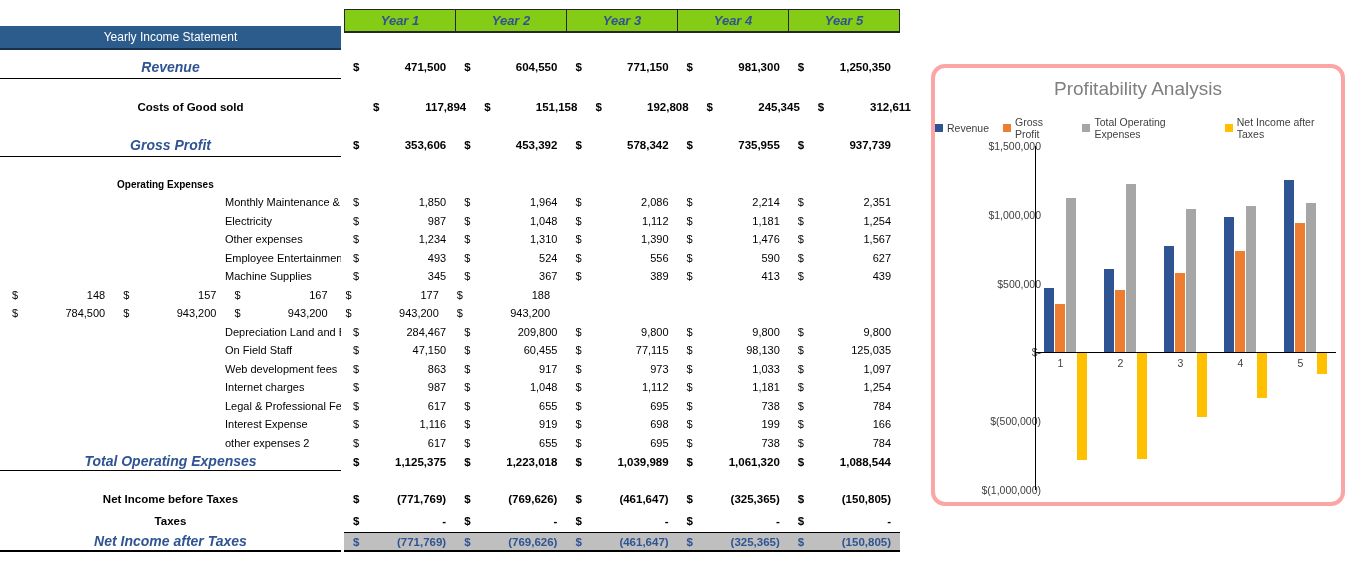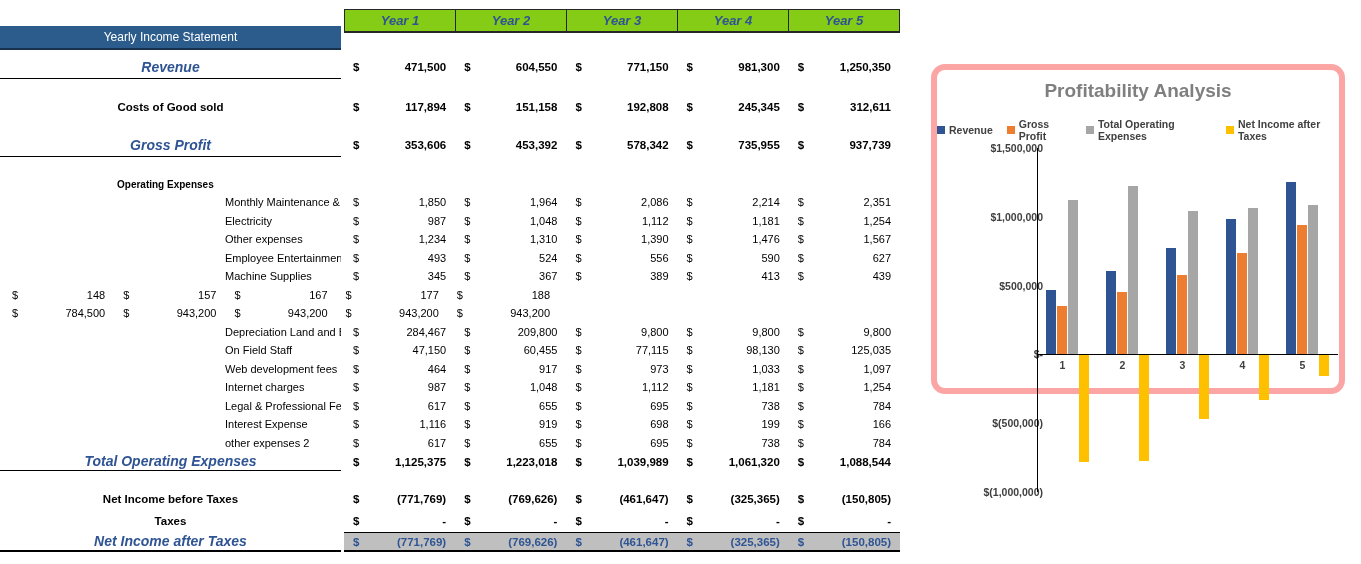--- a/index.html
+++ b/index.html
@@ -45,28 +45,28 @@
   .row.total .val{font-weight:bold;font-size:11.5px;}
 
   .row.final{height:20px;}
   .row.final .lbl{border-bottom:2.5px solid #000;height:100%;display:flex;align-items:center;justify-content:center;
     color:var(--blue,#2F5493);font-weight:bold;font-style:italic;font-size:14px;}
   .row.final .val{background:#BFBFBF;color:var(--blue,#2F5493);font-weight:bold;font-size:11.5px;
     border-top:1px solid #000;border-bottom:2.5px solid #000;}
 
   
   .row:nth-child(1){margin-top:22px;}
-  .row:nth-child(2){margin-top:17px;}
+  .row:nth-child(2){margin-top:17px;padding-left:20px;}
   .row:nth-child(3){margin-top:15px;}
   .row:nth-child(4){margin-top:18px;}
   .row:nth-child(20){margin-top:17px;}
 
   
-  #chartcard{position:absolute;left:931px;top:64px;width:414px;height:330px;background:#fff;
-    border:6px solid #fca5a5;border-radius:14px;box-sizing:border-box;font-weight:bold;}
+  #chartcard{position:absolute;left:931px;top:64px;width:414px;height:442px;background:#fff;
+    border:4px solid #fca5a5;border-radius:14px;box-sizing:border-box;}
   #charttitle{position:absolute;left:0;top:10px;width:100%;text-align:center;
     color:#7F7F7F;font-size:19px;}
   #legend{position:absolute;left:0;top:48px;width:100%;display:flex;justify-content:center;gap:14px;}
   .lg{display:flex;align-items:center;gap:4px;font-size:10.5px;color:#404040;}
   .lg .sw{width:8px;height:8px;flex:none;}
   #ylabels{position:absolute;left:12px;top:78px;width:94px;height:344px;}
   .yl{position:absolute;right:0;width:94px;text-align:right;font-size:10.5px;color:#404040;transform:translateY(-50%);}
   #plot{position:absolute;left:100px;top:78px;width:300px;height:344px;border-left:1.3px solid #000;}
   #zeroline{position:absolute;left:0;width:100%;height:0;border-top:1.3px solid #000;}
   .bar{position:absolute;width:10px;}
@@ -393,21 +393,21 @@
             <span>$</span>
             <span>125,035</span>
           </div>
         </div>
       </div>
       <div class="row item">
         <div class="lbl">Web development fees</div>
         <div class="vals">
           <div class="val">
             <span>$</span>
-            <span>464</span>
+            <span>863</span>
           </div>
           <div class="val">
             <span>$</span>
             <span>917</span>
           </div>
           <div class="val">
             <span>$</span>
             <span>973</span>
           </div>
           <div class="val">

